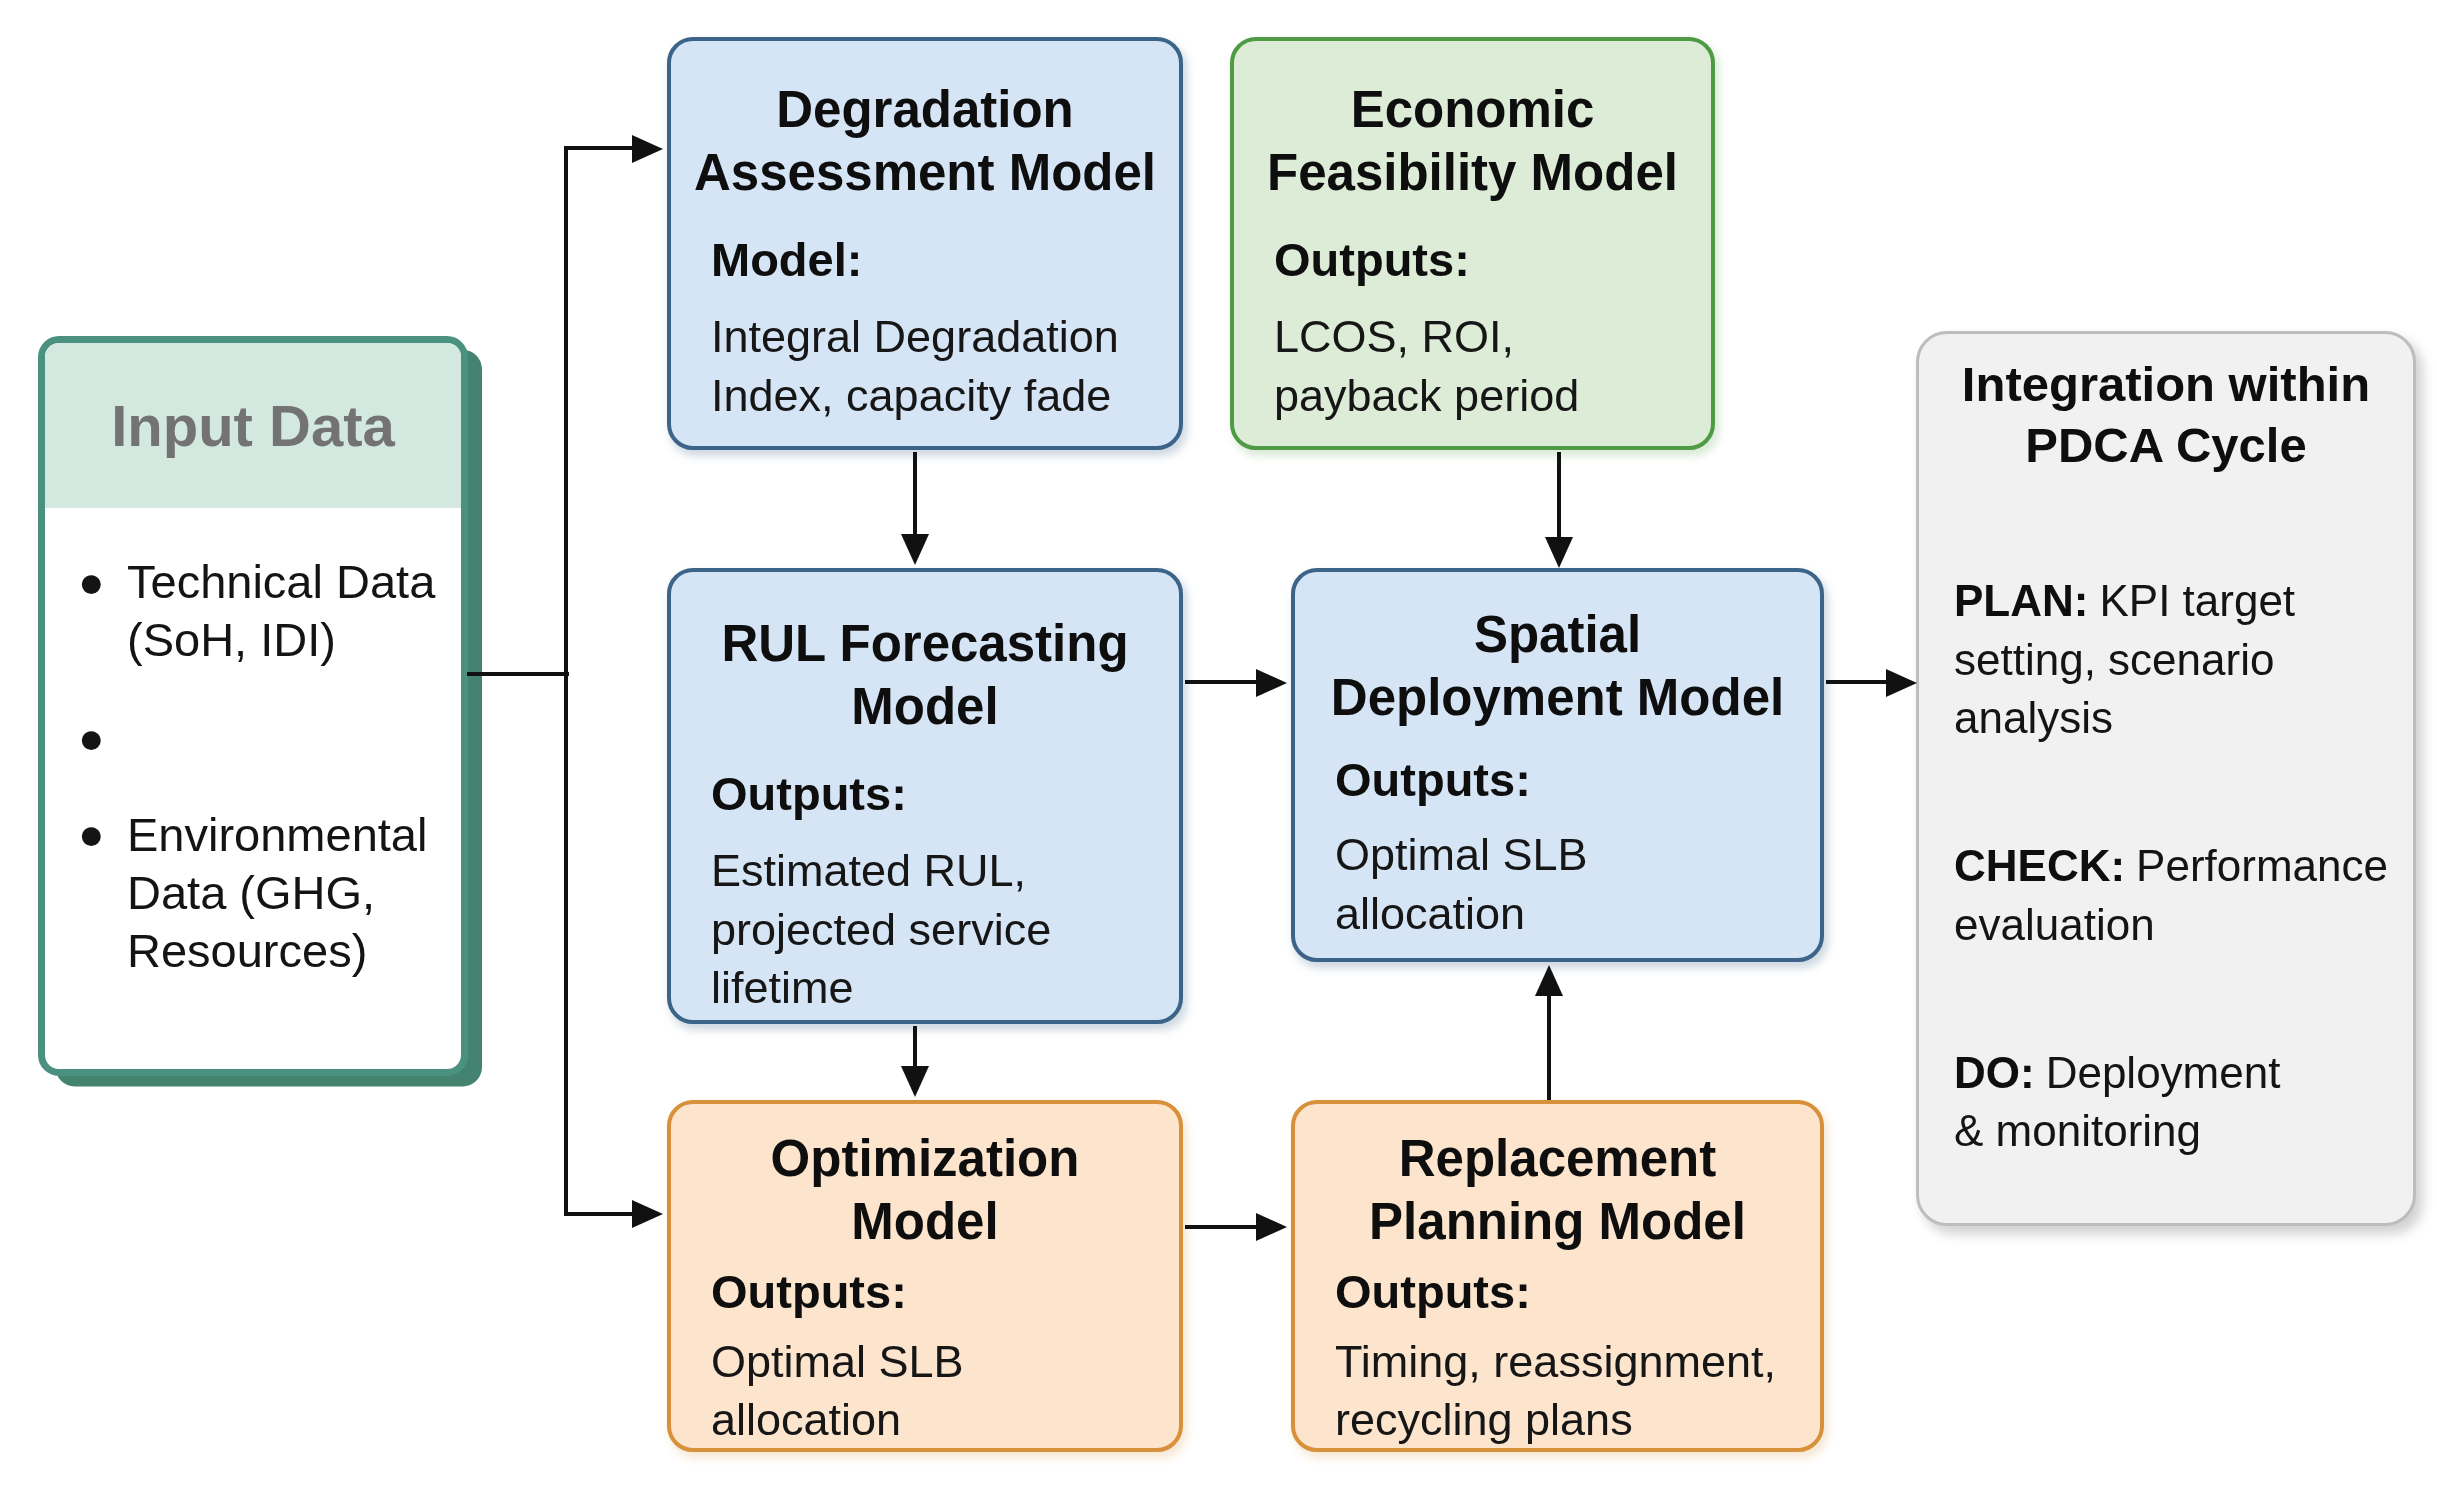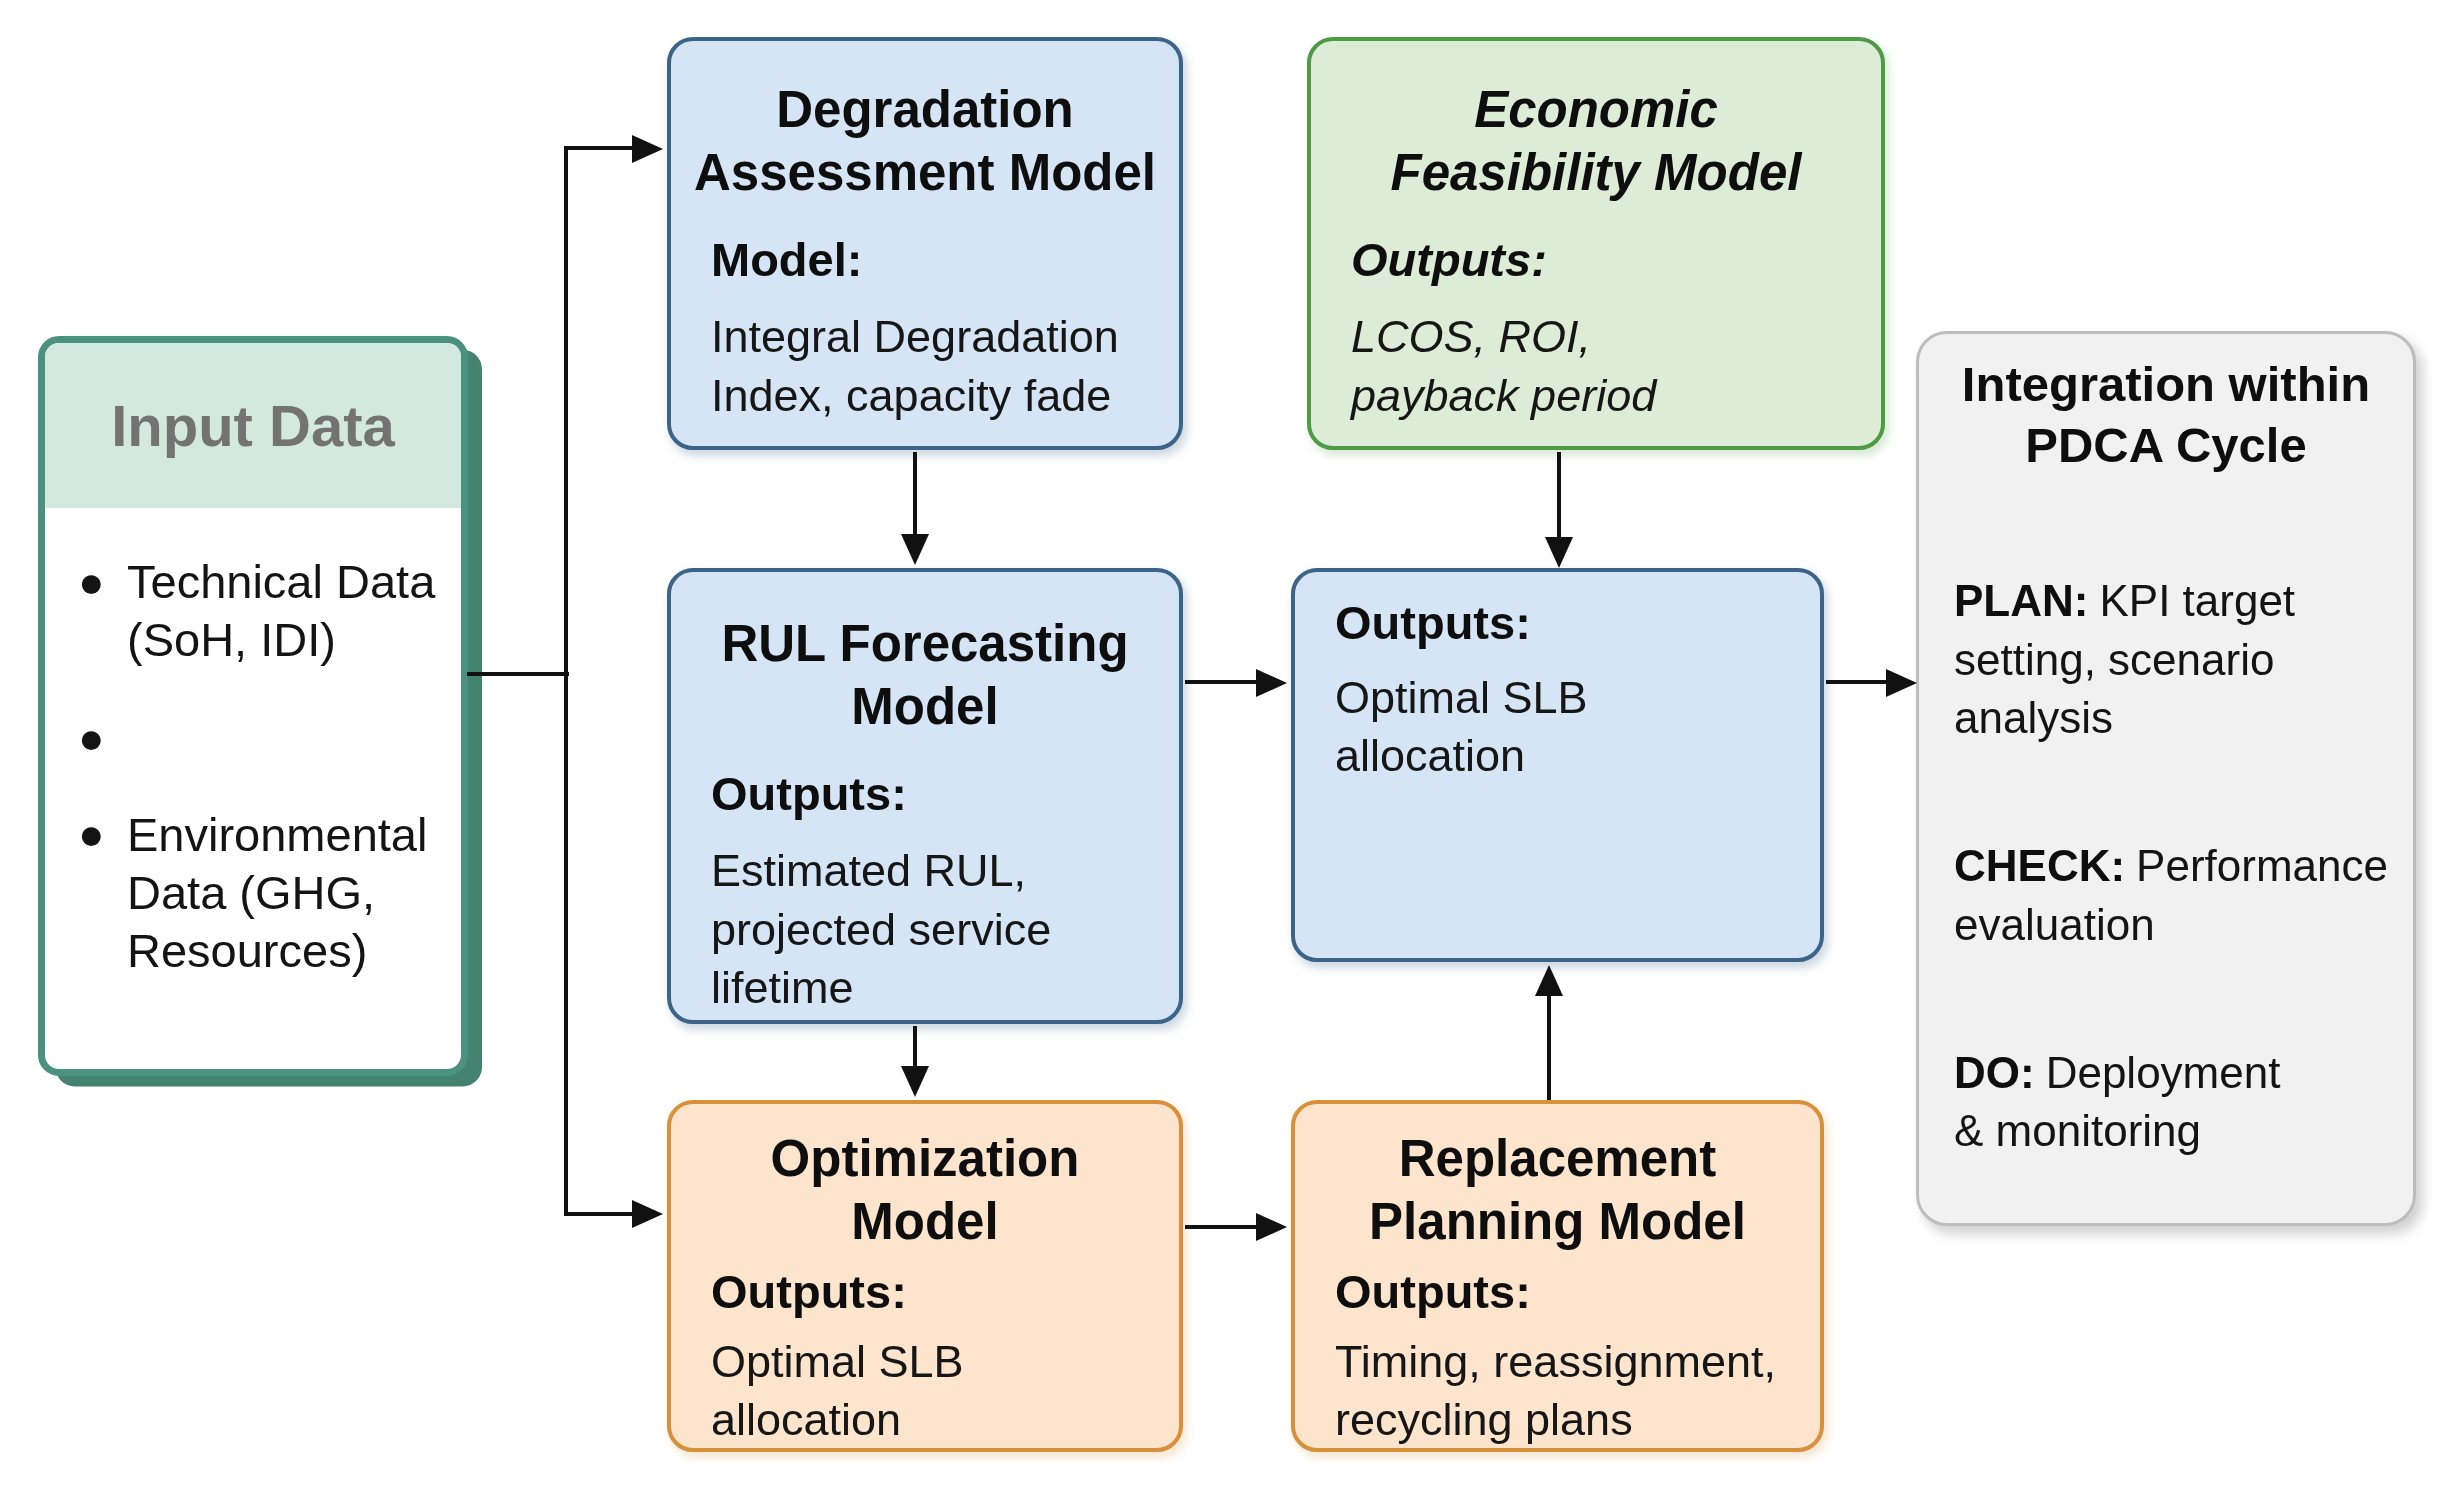--- a/index.html
+++ b/index.html
@@ -40,21 +40,21 @@
   .node-title{
     font-size:51px;font-weight:700;line-height:1.24;
     text-align:center;white-space:pre-line;color:#0e0e0e;
   }
   .content{padding:0 31px 0 40px;}
   .io-label{font-size:47px;font-weight:700;margin-top:28px;color:#0e0e0e;}
   .node-body{font-size:45px;line-height:1.3;margin-top:21px;white-space:pre-line;color:#161616;}
 
   #degradation-box{left:667px;top:37px;width:516px;height:413px;}
   #degradation-box .node-title{margin-top:37px;}
-  #economic-box{left:1307px;top:37px;width:578px;height:413px;font-style:italic;}
+  #economic-box{left:1230px;top:37px;width:485px;height:413px;}
   #economic-box .node-title{margin-top:37px;}
   #rul-box{left:667px;top:568px;width:516px;height:456px;}
   #rul-box .node-title{margin-top:40px;}
   #spatial-box{left:1291px;top:568px;width:533px;height:394px;}
   #spatial-box .node-title{margin-top:31px;}
   #spatial-box .io-label{margin-top:22.6px;}
   #spatial-box .node-body{margin-top:19px;}
   #optimization-box{left:667px;top:1100px;width:516px;height:352px;}
   #replacement-box{left:1291px;top:1100px;width:533px;height:352px;}
   #optimization-box .node-title,#replacement-box .node-title{margin-top:22.6px;}
@@ -149,20 +149,22 @@
 Model</div>
     <div class="content">
       <div class="io-label">Outputs:</div>
       <div class="node-body">Estimated RUL,
 projected service
 lifetime</div>
     </div>
   </div>
 
   <div class="box blue" id="spatial-box">
+    <div class="node-title">Spatial
+Deployment Model</div>
     <div class="content">
       <div class="io-label">Outputs:</div>
       <div class="node-body">Optimal SLB
 allocation</div>
     </div>
   </div>
 
   <div class="box orange" id="optimization-box">
     <div class="node-title">Optimization
 Model</div>

